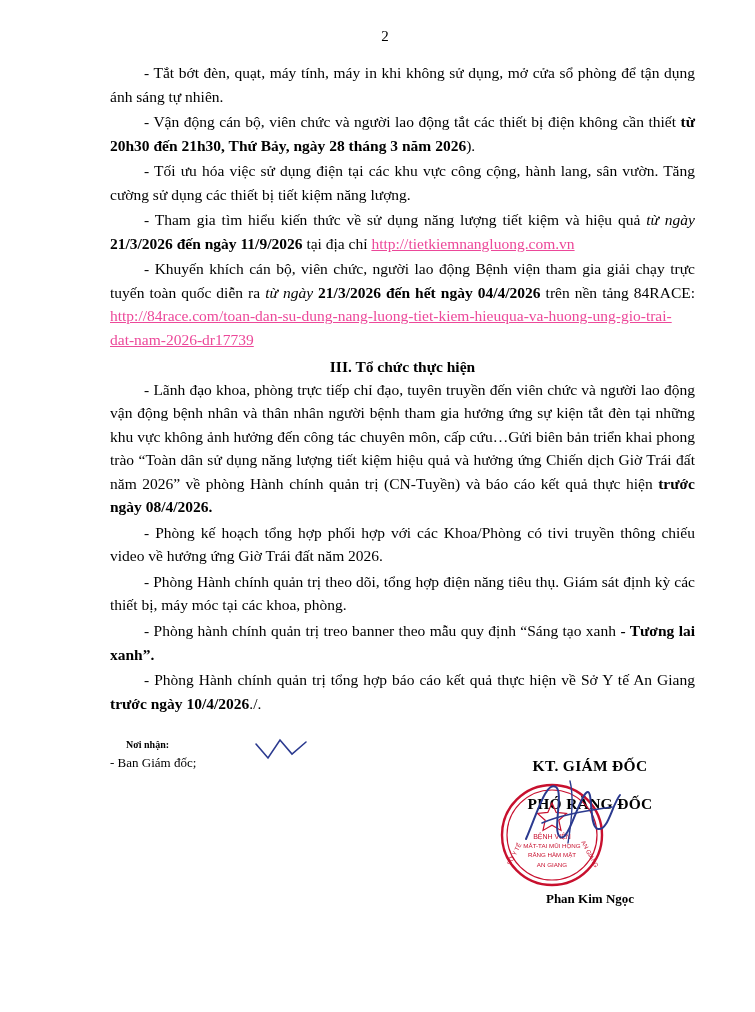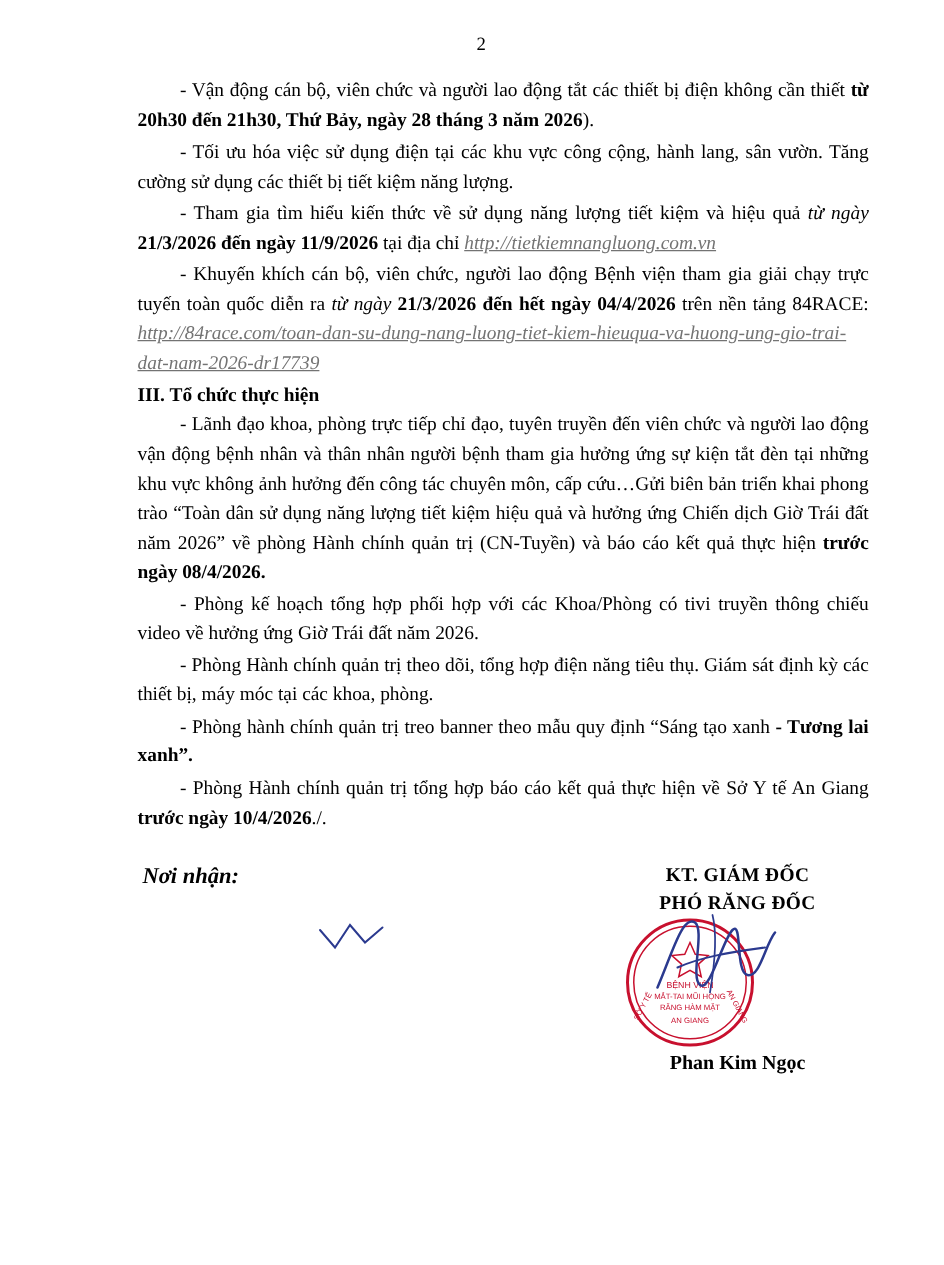--- a/index.html
+++ b/index.html
@@ -32,70 +32,68 @@
     margin: 0 0 2px 0;
     font-size: 15.5px;
     line-height: 1.52;
     text-align: justify;
     text-justify: inter-word;
     text-indent: 34px;
   }
   .b { font-weight: bold; }
   .i { font-style: italic; }
   .link {
-    color: #737373;
+    color: #ec4899;
     text-decoration: underline;
-    font-style: italic;
   }
   h3.section-heading {
     margin: 6px 0 2px 0;
     font-size: 15.5px;
     font-weight: bold;
-    text-align: left;
+    text-align: center;
     text-indent: 0;
   }
   .signature-block {
     margin-top: 24px;
     position: relative;
     height: 215px;
   }
   .recipients {
     position: absolute;
     left: 0;
     top: 0;
     width: 300px;
   }
   .recipients-title {
     font-weight: bold;
-    font-style: italic;
-    font-size: 18px;
-    margin: 0 0 4px 4px;
+    font-size: 10px;
+    margin: 0 0 4px 16px;
   }
   .recipients-item {
     font-size: 13px;
     margin: 0 0 2px 0;
     line-height: 1.35;
   }
   .signer {
     position: absolute;
     left: 330px;
     top: 0;
     width: 300px;
     text-align: center;
   }
   .signer-title {
     font-weight: bold;
     font-size: 15.5px;
-    margin: 0;
+    margin: 16px;
     line-height: 1.4;
     letter-spacing: 0.3px;
   }
   .signer-name {
     font-weight: bold;
-    font-size: 16px;
+    font-size: 13px;
     margin: 0;
     position: absolute;
     top: 152px;
     left: 0;
     width: 300px;
     text-align: center;
   }
   .stamp {
     position: absolute;
     left: 58px;
@@ -121,20 +119,21 @@
   }
 </style>
 </head>
 <body>
 
 <div class="page">
 
   <div class="page-number">2</div>
 
   <div>
+    <p class="body-para"><span>- Tắt bớt đèn, quạt, máy tính, máy in khi không sử dụng, mở cửa sổ phòng để tận dụng ánh sáng tự nhiên.</span></p>
     <p class="body-para"><span>- Vận động cán bộ, viên chức và người lao động tắt các thiết bị điện không cần thiết </span><span class="b">từ 20h30 đến 21h30, Thứ Bảy, ngày 28 tháng 3 năm 2026</span><span>).</span></p>
     <p class="body-para"><span>- Tối ưu hóa việc sử dụng điện tại các khu vực công cộng, hành lang, sân vườn. Tăng cường sử dụng các thiết bị tiết kiệm năng lượng.</span></p>
     <p class="body-para"><span>- Tham gia tìm hiểu kiến thức về sử dụng năng lượng tiết kiệm và hiệu quả </span><span class="i">từ ngày </span><span class="b">21/3/2026 đến ngày 11/9/2026</span><span> tại địa chỉ </span><span class="link">http://tietkiemnangluong.com.vn</span></p>
     <p class="body-para"><span>- Khuyến khích cán bộ, viên chức, người lao động Bệnh viện tham gia giải chạy trực tuyến toàn quốc diễn ra </span><span class="i">từ ngày </span><span class="b">21/3/2026 đến hết ngày 04/4/2026</span><span> trên nền tảng 84RACE:  </span><span class="link">http://84race.com/toan-dan-su-dung-nang-luong-tiet-kiem-hieuqua-va-huong-ung-gio-trai-dat-nam-2026-dr17739</span></p>
   </div>
 
   <h3 class="section-heading">III. Tổ chức thực hiện</h3>
 
   <div>
     <p class="body-para"><span>- Lãnh đạo khoa, phòng trực tiếp chỉ đạo, tuyên truyền đến viên chức và người lao động vận động bệnh nhân và thân nhân người bệnh tham gia hưởng ứng sự kiện tắt đèn tại những khu vực không ảnh hưởng đến công tác chuyên môn, cấp cứu…Gửi biên bản triển khai phong trào “Toàn dân sử dụng năng lượng tiết kiệm hiệu quả và hưởng ứng Chiến dịch Giờ Trái đất năm 2026” về phòng Hành chính quản trị (CN-Tuyền) và báo cáo kết quả thực hiện </span><span class="b">trước ngày 08/4/2026.</span></p>
@@ -147,20 +146,21 @@
   <div class="inline-check">
     <svg width="56" height="26" viewBox="0 0 56 26">
       <path d="M2 6 L14 20 L26 2 L38 16 L52 4" fill="none" stroke="#2b3a8f" stroke-width="1.6" stroke-linecap="round"></path>
     </svg>
   </div>
 
   <div class="signature-block">
 
     <div class="recipients">
       <div class="recipients-title">Nơi nhận:</div>
+      <div class="recipients-item">- Ban Giám đốc;</div>
     </div>
 
     <div class="signer">
       <div class="signer-title">KT. GIÁM ĐỐC</div>
       <div class="signer-title">PHÓ RĂNG ĐỐC</div>
 
       <div class="stamp">
         <svg width="108" height="108" viewBox="0 0 108 108">
           <circle cx="54" cy="54" r="50" fill="none" stroke="#c8102e" stroke-width="2.4"></circle>
           <circle cx="54" cy="54" r="45" fill="none" stroke="#c8102e" stroke-width="1.2"></circle>

